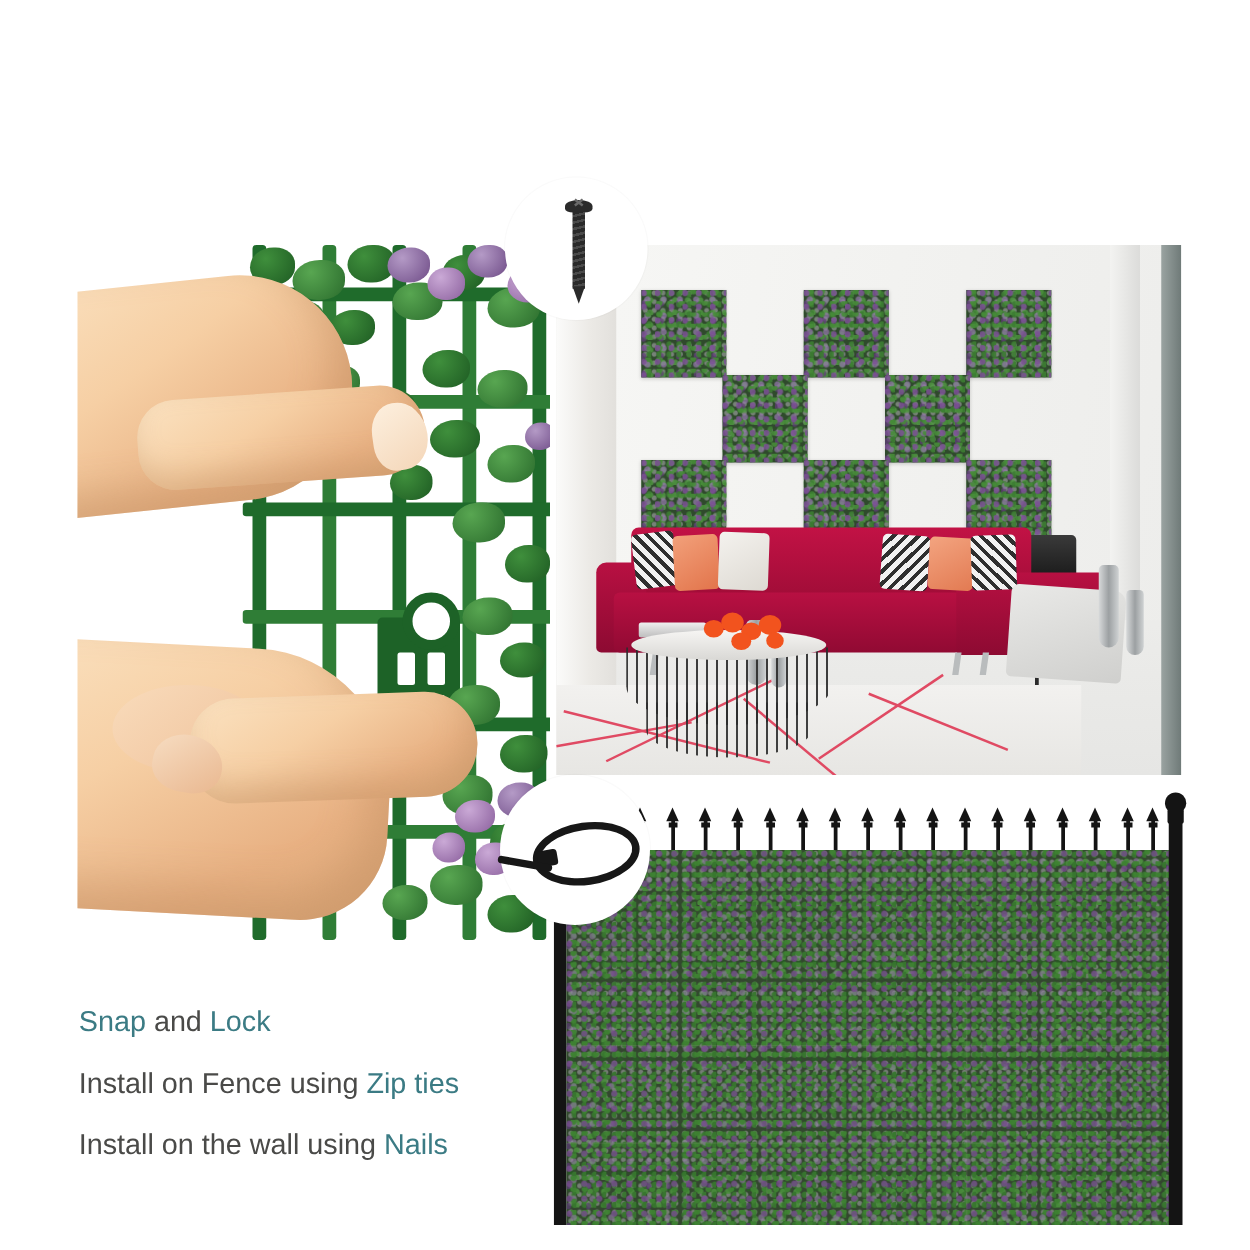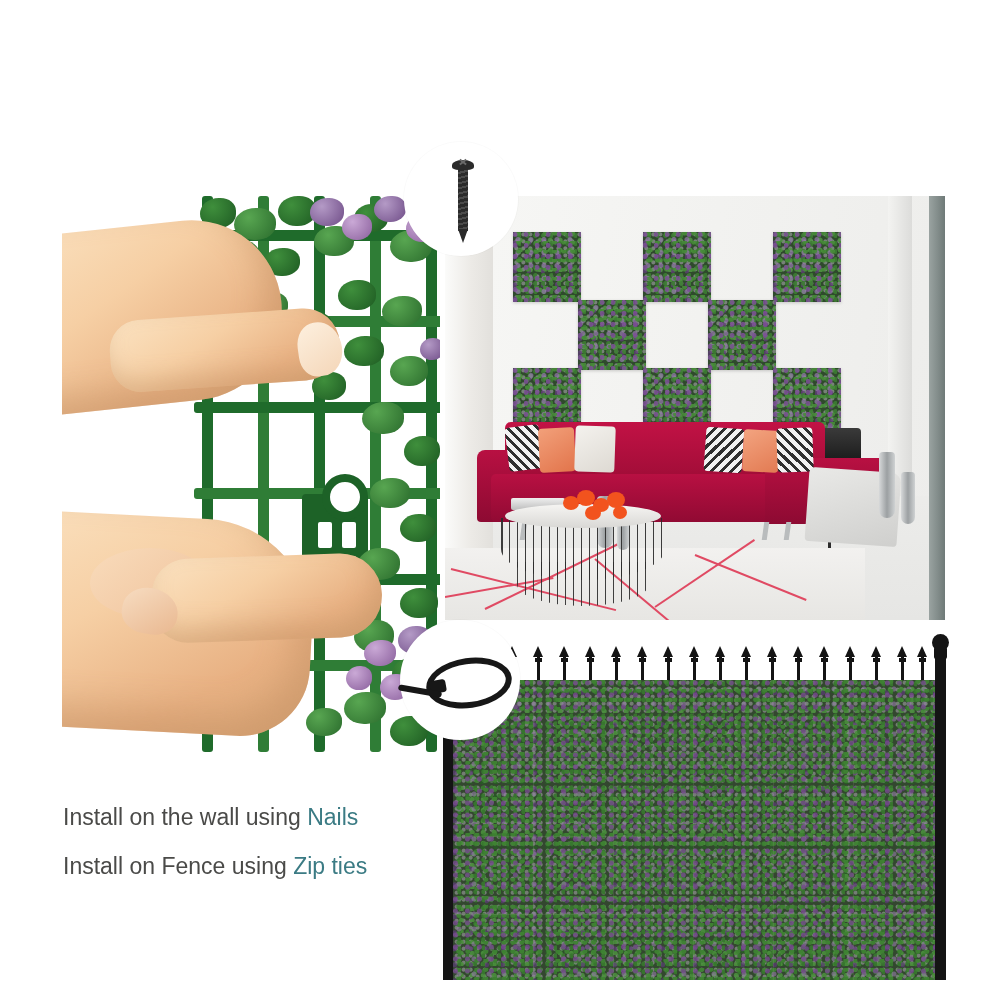--- a/index.html
+++ b/index.html
@@ -553,17 +553,18 @@
     <div class="screw-tip"></div>
   </div>
 
   <div class="badge badge-zip">
     <div class="zip-loop"></div>
     <div class="zip-head"></div>
     <div class="zip-tail"></div>
   </div>
 
   <div class="captions">
+    <div class="cap"><span class="hl">Snap</span><span> and </span><span class="hl">Lock</span></div>
+    <div class="cap"><span>Install on Fence using </span><span class="hl">Zip ties</span></div>
     <div class="cap"><span>Install on the wall using </span><span class="hl">Nails</span></div>
-    <div class="cap"><span>Install on Fence using </span><span class="hl">Zip ties</span></div>
   </div>
 
 </div>
 
 </body></html>

